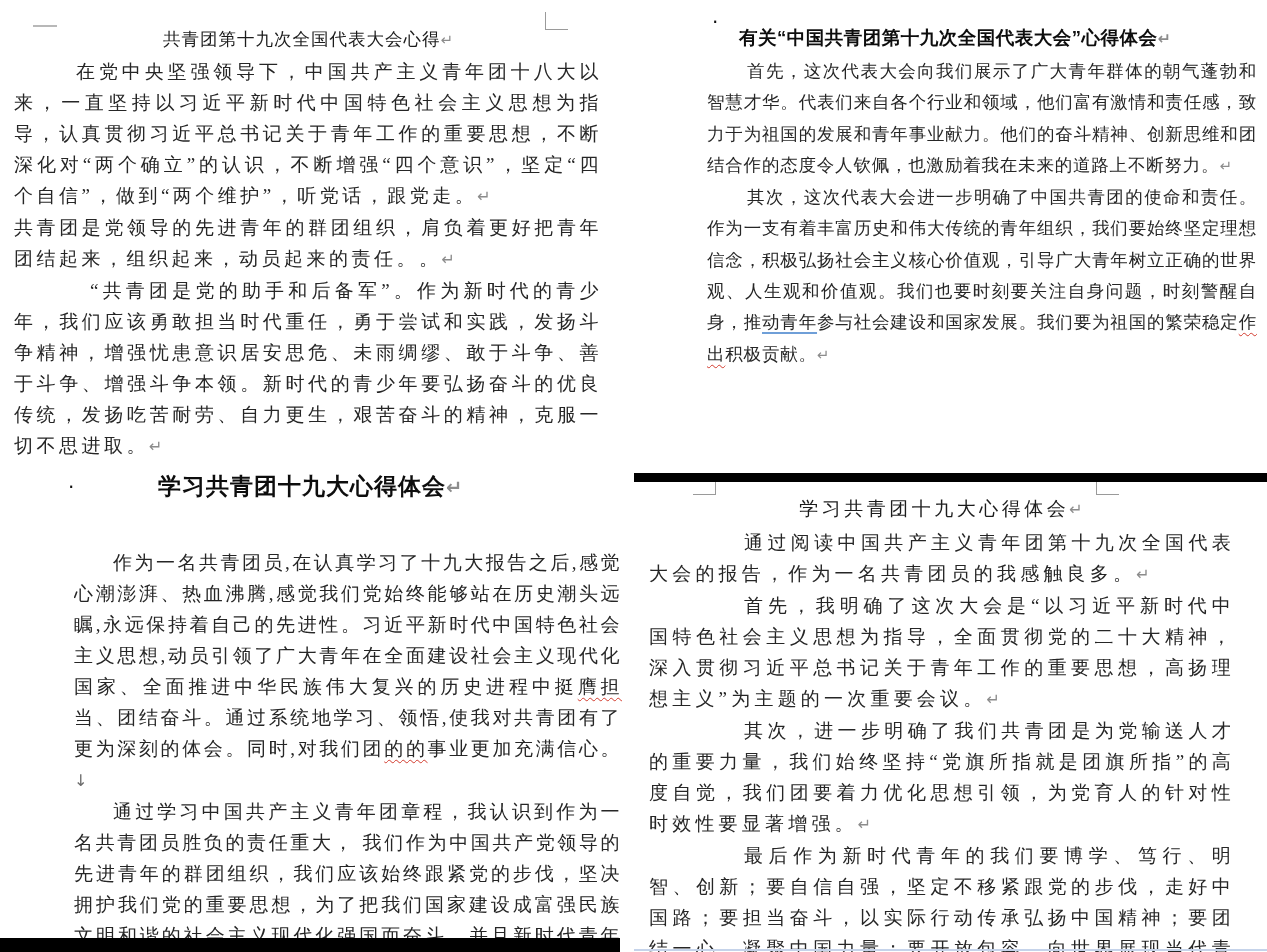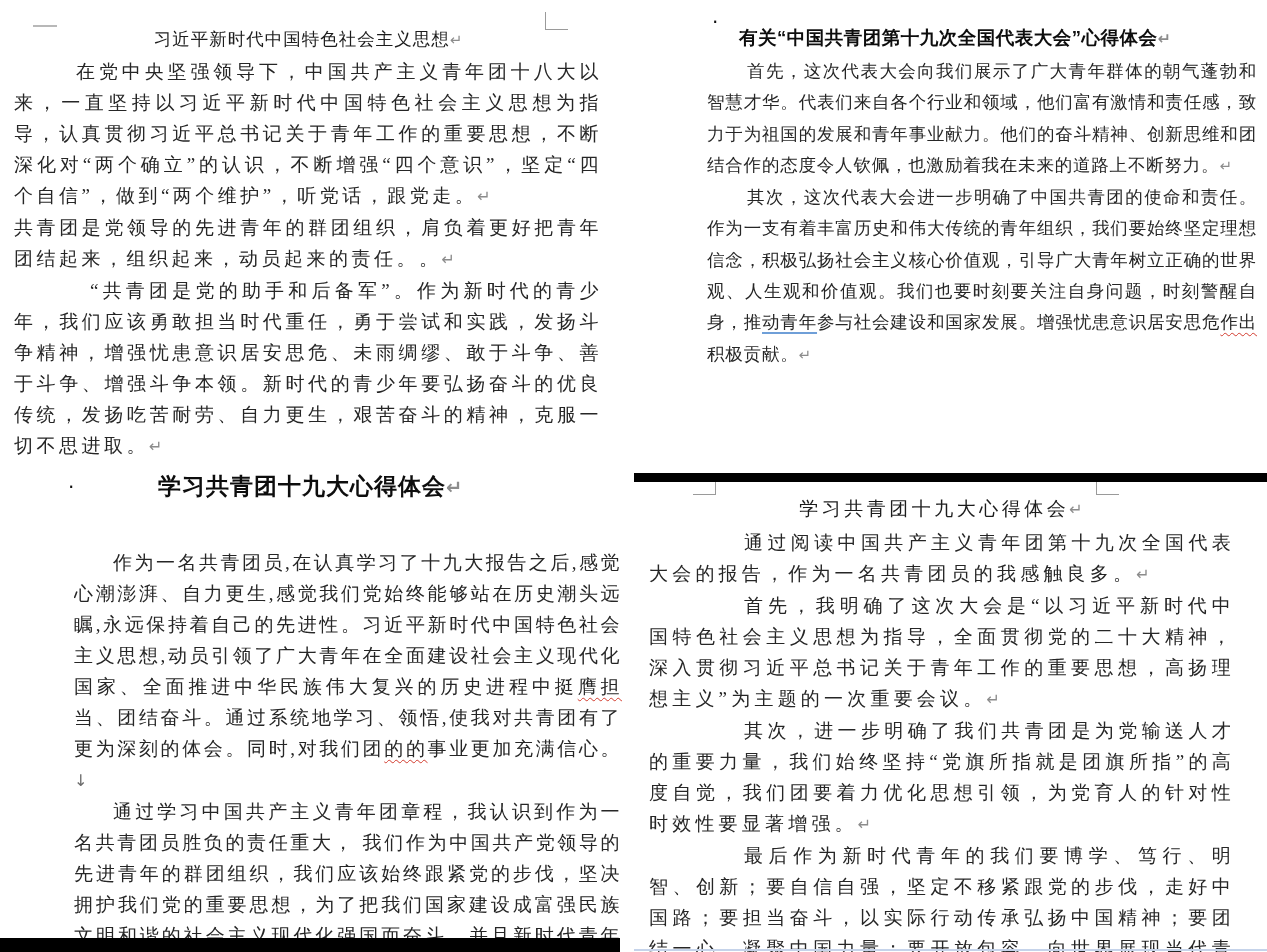--- a/index.html
+++ b/index.html
@@ -82,48 +82,48 @@
 </head>
 <body>
 
 <div id="screen">
 
   <div class="col" id="col-left">
 
     <div class="corner-dash"></div>
 
     <div class="doc-block" id="doc1">
-      <p class="doc-title"><span>习近平新时代中国特色社会主义思想</span><span class="pilcrow">↵</span></p>
+      <p class="doc-title"><span>共青团第十九次全国代表大会心得</span><span class="pilcrow">↵</span></p>
       <p class="p-first"><span>在党中央坚强领导下，中国共产主义青年团十八大以来，一直坚持以习近平新时代中国特色社会主义思想为指导，认真贯彻习近平总书记关于青年工作的重要思想，不断深化对“两个确立”的认识，不断增强“四个意识”，坚定“四个自信”，做到“两个维护”，听党话，跟党走。</span><span class="pilcrow">↵</span></p>
       <p><span>共青团是党领导的先进青年的群团组织，肩负着更好把青年团结起来，组织起来，动员起来的责任。。</span><span class="pilcrow">↵</span></p>
       <p class="p-quote"><span>“共青团是党的助手和后备军”。作为新时代的青少年，我们应该勇敢担当时代重任，勇于尝试和实践，发扬斗争精神，增强忧患意识居安思危、未雨绸缪、敢于斗争、善于斗争、增强斗争本领。新时代的青少年要弘扬奋斗的优良传统，发扬吃苦耐劳、自力更生，艰苦奋斗的精神，克服一切不思进取。</span><span class="pilcrow">↵</span></p>
     </div>
 
     <span class="bullet" id="doc2-bullet">·</span>
     <div class="doc-block" id="doc2-heading">
       <span class="heading-text"><span>学习共青团十九大心得体会</span><span class="pilcrow">↵</span></span>
     </div>
 
     <div class="doc-block" id="doc2">
-      <p><span>作为一名共青团员,在认真学习了十九大报告之后,感觉心潮澎湃、自力更生,感觉我们党始终能够站在历史潮头远瞩,永远保持着自己的先进性。习近平新时代中国特色社会主义思想,动员引领了广大青年在全面建设社会主义现代化国家、全面推进中华民族伟大复兴的历史进程中挺</span><span class="squiggle">膺担</span><span>当、团结奋斗。通过系统地学习、领悟,使我对共青团有了更为深刻的体会。同时,对我们团</span><span class="squiggle">的的</span><span>事业更加充满信心。</span><span class="down-arrow">↓</span></p>
+      <p><span>作为一名共青团员,在认真学习了十九大报告之后,感觉心潮澎湃、热血沸腾,感觉我们党始终能够站在历史潮头远瞩,永远保持着自己的先进性。习近平新时代中国特色社会主义思想,动员引领了广大青年在全面建设社会主义现代化国家、全面推进中华民族伟大复兴的历史进程中挺</span><span class="squiggle">膺担</span><span>当、团结奋斗。通过系统地学习、领悟,使我对共青团有了更为深刻的体会。同时,对我们团</span><span class="squiggle">的的</span><span>事业更加充满信心。</span><span class="down-arrow">↓</span></p>
       <p><span>通过学习中国共产主义青年团章程，我认识到作为一名共青团员胜负的责任重大， 我们作为中国共产党领导的先进青年的群团组织，我们应该始终跟紧党的步伐，坚决拥护我们党的重要思想，为了把我们国家建设成富强民族文明和谐的社会主义现代化强国而奋斗。并且新时代青年要自信自强，坚定不移跟党走好中国道路；要担当奋斗，以实际行动传承弘扬中国精神；要团结一心，同人民群众</span></p>
     </div>
 
     <div class="corner" id="corner-left-top"></div>
     <div class="black-bar" id="bar-left-bottom"></div>
   </div>
 
   <div class="col" id="col-right">
 
     <span class="bullet" id="doc3-bullet">·</span>
     <span id="doc3-title"><span>有关“中国共青团第十九次全国代表大会”心得体会</span><span class="pilcrow">↵</span></span>
 
     <div class="doc-block" id="doc3">
       <p><span>首先，这次代表大会向我们展示了广大青年群体的朝气蓬勃和智慧才华。代表们来自各个行业和领域，他们富有激情和责任感，致力于为祖国的发展和青年事业献力。他们的奋斗精神、创新思维和团结合作的态度令人钦佩，也激励着我在未来的道路上不断努力。</span><span class="pilcrow">↵</span></p>
-      <p><span>其次，这次代表大会进一步明确了中国共青团的使命和责任。作为一支有着丰富历史和伟大传统的青年组织，我们要始终坚定理想信念，积极弘扬社会主义核心价值观，引导广大青年树立正确的世界观、人生观和价值观。我们也要时刻要关注自身问题，时刻警醒自身，推</span><span class="blue-underline">动青年</span><span>参与社会建设和国家发展。增强忧患意识居安思危</span><span class="squiggle">作出</span><span>积极贡献。</span><span class="pilcrow">↵</span></p>
+      <p><span>其次，这次代表大会进一步明确了中国共青团的使命和责任。作为一支有着丰富历史和伟大传统的青年组织，我们要始终坚定理想信念，积极弘扬社会主义核心价值观，引导广大青年树立正确的世界观、人生观和价值观。我们也要时刻要关注自身问题，时刻警醒自身，推</span><span class="blue-underline">动青年</span><span>参与社会建设和国家发展。我们要为祖国的繁荣稳定</span><span class="squiggle">作出</span><span>积极贡献。</span><span class="pilcrow">↵</span></p>
     </div>
 
     <p id="doc4-title" style="margin:0;"><span>学习共青团十九大心得体会</span><span class="pilcrow">↵</span></p>
 
     <div class="doc-block" id="doc4">
       <p><span>通过阅读中国共产主义青年团第十九次全国代表大会的报告，作为一名共青团员的我感触良多。</span><span class="pilcrow">↵</span></p>
       <p><span>首先，我明确了这次大会是“以习近平新时代中国特色社会主义思想为指导，全面贯彻党的二十大精神，深入贯彻习近平总书记关于青年工作的重要思想，高扬理想主义”为主题的一次重要会议。</span><span class="pilcrow">↵</span></p>
       <p><span>其次，进一步明确了我们共青团是为党输送人才的重要力量，我们始终坚持“党旗所指就是团旗所指”的高度自觉，我们团要着力优化思想引领，为党育人的针对性时效性要显著增强。</span><span class="pilcrow">↵</span></p>
       <p><span>最后作为新时代青年的我们要博学、笃行、明智、创新；要自信自强，坚定不移紧跟党的步伐，走好中国路；要担当奋斗，以实际行动传承弘扬中国精神；要团结一心，凝聚中国力量；要开放包容，向世界展现当代青年人奋发</span></p>
     </div>

